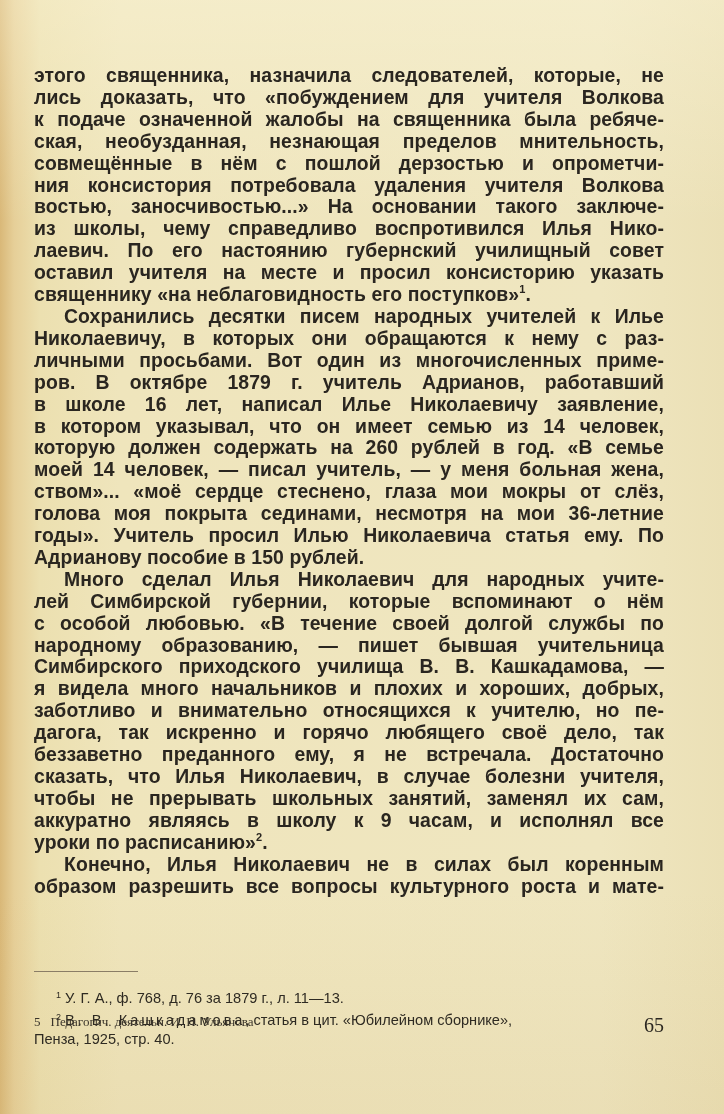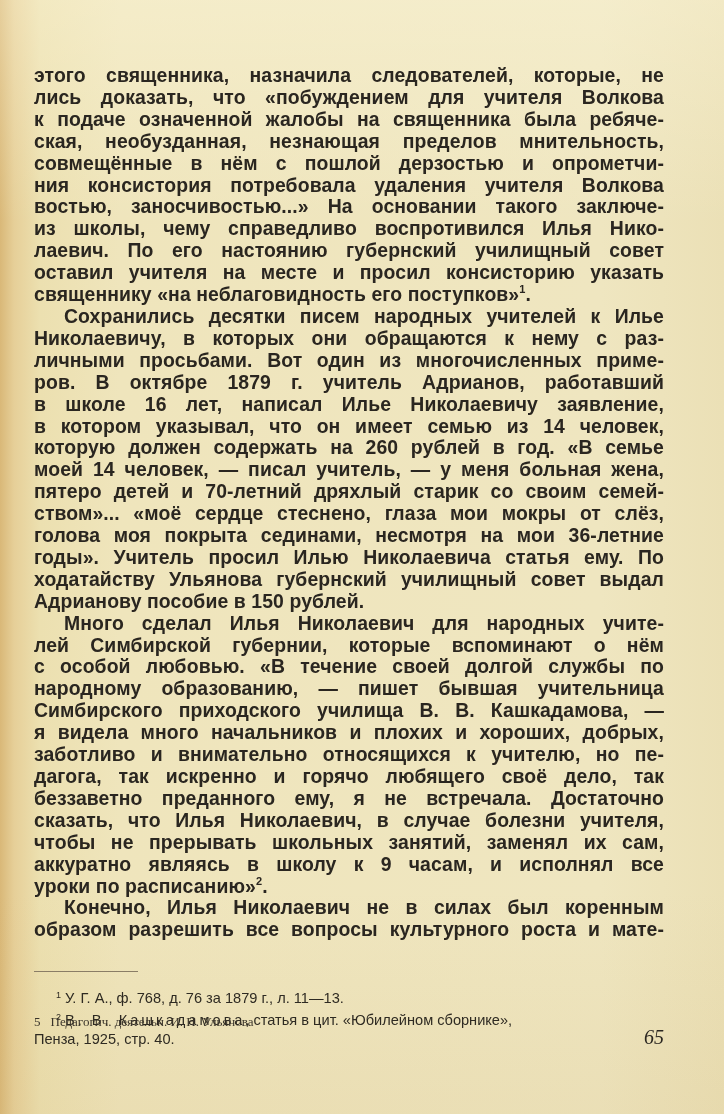--- a/index.html
+++ b/index.html
@@ -44,23 +44,23 @@
   .spaced { letter-spacing: 3px; }
 
   .page-footer {
     position: absolute; left: 34px; top: 1010px; width: 630px; height: 20px;
     font-family: "Liberation Serif", "DejaVu Serif", serif;
     font-size: 13px; color: #3a342a;
   }
   .signature { position: absolute; left: 0; top: 4px; font-family: Liberation Serif, serif; }
   .signature .sig-num { margin-right: 10px; }
   .page-number {
-    position: absolute; right: 0; top: 16px;
+    position: absolute; right: 0; top: 4px;
     font-family: "Liberation Serif", "DejaVu Serif", serif;
-    font-style: italic; font-size: 20px; color: #2a2620;
+    font-size: 20px; color: #2a2620;
   }
 </style>
 </head>
 <body>
 
 <div class="page-shade"></div>
 
 <div class="body-text">
   <p class="para">
     <span class="line">этого священника, назначила следователей, которые, не</span>
@@ -78,25 +78,23 @@
 
   <p class="para">
     <span class="line indent">Сохранились десятки писем народных учителей к Илье</span>
     <span class="line">Николаевичу, в которых они обращаются к нему с раз-</span>
     <span class="line">личными просьбами. Вот один из многочисленных приме-</span>
     <span class="line">ров. В октябре 1879 г. учитель Адрианов, работавший</span>
     <span class="line">в школе 16 лет, написал Илье Николаевичу заявление,</span>
     <span class="line">в котором указывал, что он имеет семью из 14 человек,</span>
     <span class="line">которую должен содержать на 260 рублей в год. «В семье</span>
     <span class="line">моей 14 человек, — писал учитель, — у меня больная жена,</span>
-    <span class="line">пятеро детей и 70-летний дряхлый старик со своим семей-</span>
     <span class="line">ством»... «моё сердце стеснено, глаза мои мокры от слёз,</span>
     <span class="line">голова моя покрыта сединами, несмотря на мои 36-летние</span>
     <span class="line">годы». Учитель просил Илью Николаевича статья ему. По</span>
-    <span class="line">ходатайству Ульянова губернский училищный совет выдал</span>
     <span class="line last">Адрианову пособие в 150 рублей.</span>
   </p>
 
   <p class="para">
     <span class="line indent">Много сделал Илья Николаевич для народных учите-</span>
     <span class="line">лей Симбирской губернии, которые вспоминают о нём</span>
     <span class="line">с особой любовью. «В течение своей долгой службы по</span>
     <span class="line">народному образованию, — пишет бывшая учительница</span>
     <span class="line">Симбирского приходского училища В. В. Кашкадамова, —</span>
     <span class="line">я видела много начальников и плохих и хороших, добрых,</span>

